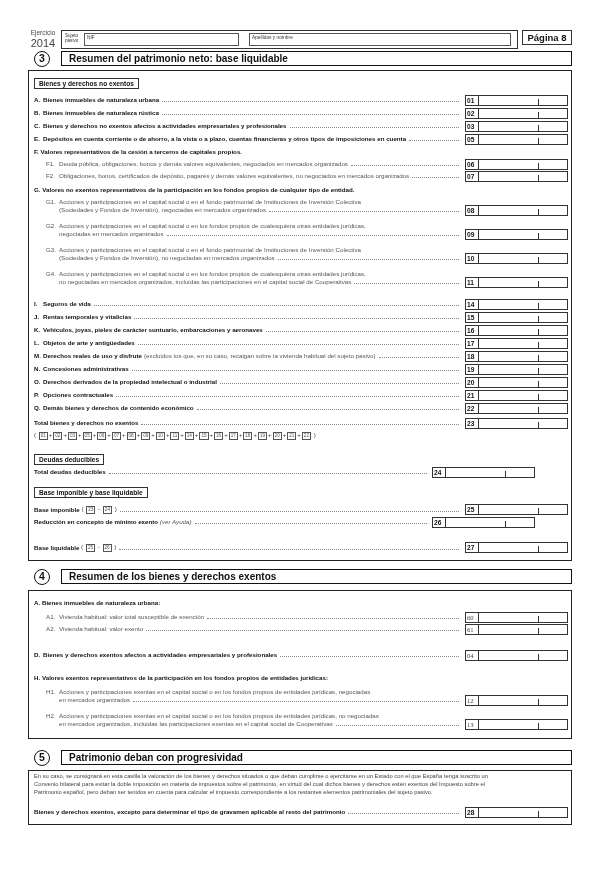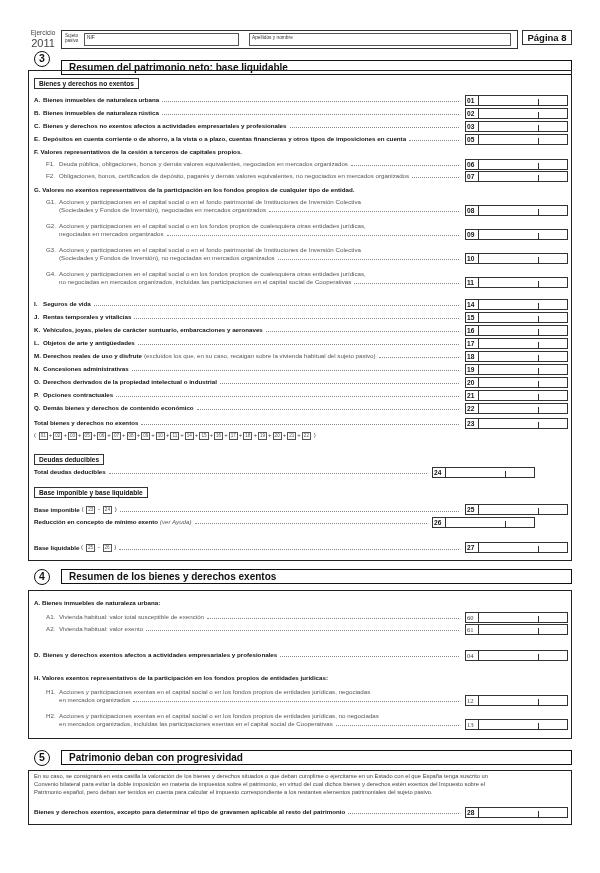--- a/index.html
+++ b/index.html
@@ -29,31 +29,31 @@
 .grey{color:#555}
 .bold{font-weight:bold}
 .mini{display:inline-block;border:1px solid #555;font-size:4.6px;padding:0 1px;margin:0 1px;color:#555;line-height:6px}
 .para{font-size:5.8px;line-height:8px;color:#444}
 </style>
 </head>
 <body>
 
 <div class="abs ejer">
   <div class="l">Ejercicio</div>
-  <div class="y">2011</div>
+  <div class="y">2014</div>
 </div>
 <div class="abs hdr">
   <div class="sp"><span>Sujeto</span><br><span>pasivo</span></div>
   <div class="nif"><span>NIF</span></div>
   <div class="nom"><span>Apellidos y nombre</span></div>
 </div>
 <div class="abs pag">Página 8</div>
 
 <div class="abs circ" style="left:34px;top:51px">3</div>
-<div class="abs sect" style="left:61px;top:60px;width:511px">
+<div class="abs sect" style="left:61px;top:51px;width:511px">
     <span>Resumen del patrimonio neto: base liquidable</span>
   </div>
 
 <div class="abs panel" style="left:28px;top:70px;width:544px;height:491px"></div>
 <div class="subhdr" style="left:34px;top:78px">Bienes y derechos no exentos</div>
 
 <div id="s3rows">
     <div class="row" style="left: 34px; top: 96px; width: 428px;">
       <span class="bold" style="width: 9px; display: inline-block;">A.</span>
       <span class="bold">Bienes inmuebles de naturaleza urbana</span>

